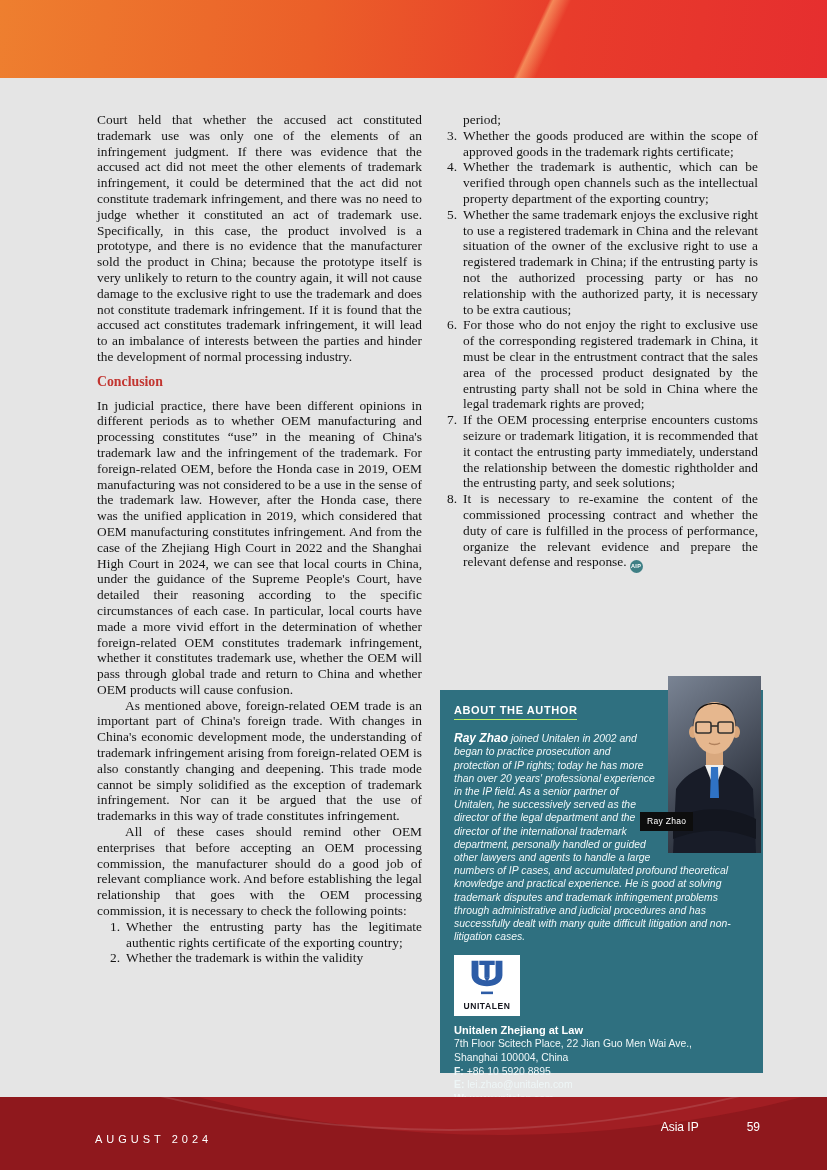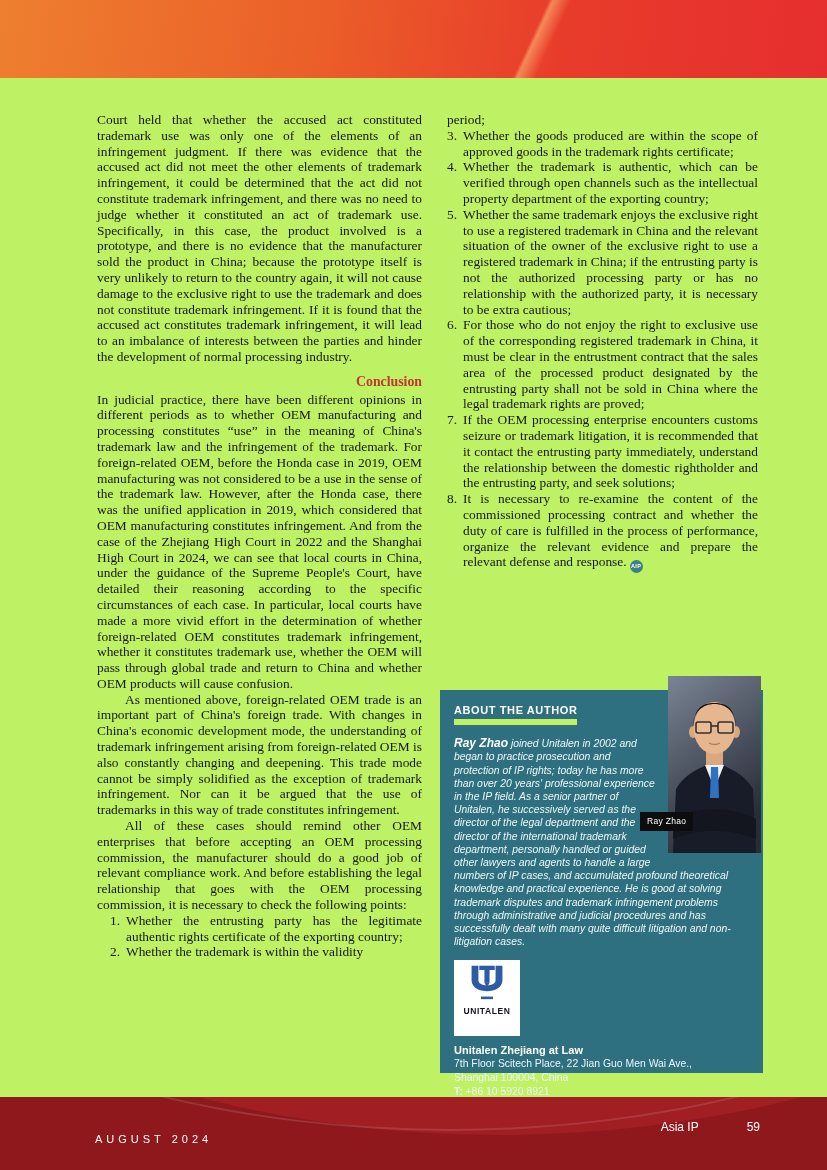--- a/index.html
+++ b/index.html
@@ -1,71 +1,71 @@
 <!DOCTYPE html>
 <html><head>
 <meta charset="utf-8">
 <style>
   html,body { margin:0; padding:0; }
   .page {
-    position:relative; width:827px; height:1170px; background:#bef264;
+    position:relative; width:827px; height:1170px; background:#e5e5e5;
     overflow:hidden; font-family:"Liberation Serif", serif; color:#151515;
   }
   
   .topbar {
     position:absolute; left:0; top:0; width:827px; height:78px;
     background-image:
       linear-gradient(115deg, rgba(255,200,130,0) 63.6%, rgba(255,195,125,0.55) 64.1%, rgba(255,195,125,0) 66.2%),
       linear-gradient(98deg, #ee7f2f 0%, #eb5f29 38%, #e83c2b 68%, #e62e2f 100%);
   }
   
   .col { position:absolute; top:112px; font-size:13.4px; line-height:15.8px; text-align:justify; }
   .col-left  { left:97px;  width:325px; }
   .col-right { left:447px; width:311px; }
   .para { margin:0; }
   .para.indent { text-indent:28px; }
   .section-heading {
-    margin:9px 0 2px 0; color:#c23530; font-weight:bold; font-size:13.8px;
-    text-align:right; font-family:"Liberation Serif", serif;
+    margin:9px 0 8px 0; color:#c23530; font-weight:bold; font-size:13.8px;
+    text-align:left; font-family:"Liberation Serif", serif;
   }
   .checklist { margin-left:13px; }
   .col-right .checklist { margin-left:0; }
   .li { display:flex; }
   .li .num { flex:none; width:16px; }
   .li .li-text { flex:1; text-align:justify; }
-  .continuation { text-align:left; }
+  .continuation { margin-left:16px; text-align:left; }
   .endmark {
     display:inline-block; width:13px; height:13px; border-radius:50%;
     background:#3e7f85; color:#ffffff; font-family:"Liberation Sans", sans-serif;
     font-size:5.5px; font-weight:bold; line-height:13px; text-align:center;
     vertical-align:-2px; margin-left:3px; letter-spacing:0.3px;
   }
   
   .about-box {
     position:absolute; left:440px; top:690px; width:323px; height:383px;
     background:#2f7080; color:#eef6f7; font-family:"Liberation Sans", sans-serif;
     padding:14px 12px 14px 14px; box-sizing:border-box; font-size:10.4px; line-height:13.2px;
   }
   .about-heading {
     display:inline-block; color:#ffffff; font-size:11px; font-weight:bold;
-    letter-spacing:0.6px; border-bottom:6px solid #bef264; padding-bottom:2px; margin-bottom:12px;
+    letter-spacing:0.6px; border-bottom:1px solid #bef264; padding-bottom:2px; margin-bottom:12px;
   }
   .photo {
     float:right; position:relative; width:93px; height:177px;
     margin:-28px -10px 6px 10px;
   }
   .photo svg { display:block; }
   .photo-caption {
     position:absolute; left:-28px; bottom:22px; background:#0d0d0d; color:#ffffff;
     font-size:8.5px; padding:3px 7px; letter-spacing:0.3px;
   }
   .bio { text-align:left;font-style:italic; }
   .bio .author-name { font-weight:bold; font-size:12px; color:#ffffff; }
   .logo-box {
-    width:62px; background:#ffffff; margin:12px 0 8px 0; padding:4px 2px 18px 2px;
+    width:62px; background:#ffffff; margin:12px 0 8px 0; padding:4px 2px 3px 2px;
     text-align:center; clear:left;
   }
   .logo-text {
     font-family:"Liberation Sans", sans-serif; font-weight:bold; font-size:8.5px;
     color:#14141c; letter-spacing:0.6px; margin-top:1px;
   }
   .firm-name { font-weight:bold; font-size:11px; color:#ffffff; margin-top:4px; }
   .contact-line { line-height:13.8px; }
   .contact-line .label { font-weight:bold; }
   
@@ -179,21 +179,20 @@
         <rect x="28" y="7" width="6" height="15" fill="#2d5ca6"></rect>
         <polygon points="28,22 34,22 31,27" fill="#2d5ca6"></polygon>
         <rect x="24" y="38" width="14" height="3" fill="#2d5ca6"></rect>
       </svg>
       <div class="logo-text">UNITALEN</div>
     </div>
 
     <div class="firm-name">Unitalen Zhejiang at Law</div>
     <div class="contact-line">7th Floor Scitech Place, 22 Jian Guo Men Wai Ave.,</div>
     <div class="contact-line">Shanghai 100004, China</div>
-    <div class="contact-line"><span class="label">T:</span> <span>+86 10 5920 8921</span></div>
     <div class="contact-line"><span class="label">F:</span> <span>+86 10 5920 8895</span></div>
     <div class="contact-line"><span class="label">E:</span> <span>lei.zhao@unitalen.com</span></div>
     <div class="contact-line"><span class="label">W:</span> <span>www.unitalen.com</span></div>
   </div>
 
   <div class="footer">
     <div class="footer-date">AUGUST 2024</div>
     <div class="footer-right">
       <span class="brand">Asia IP</span><span>59</span>
     </div>

